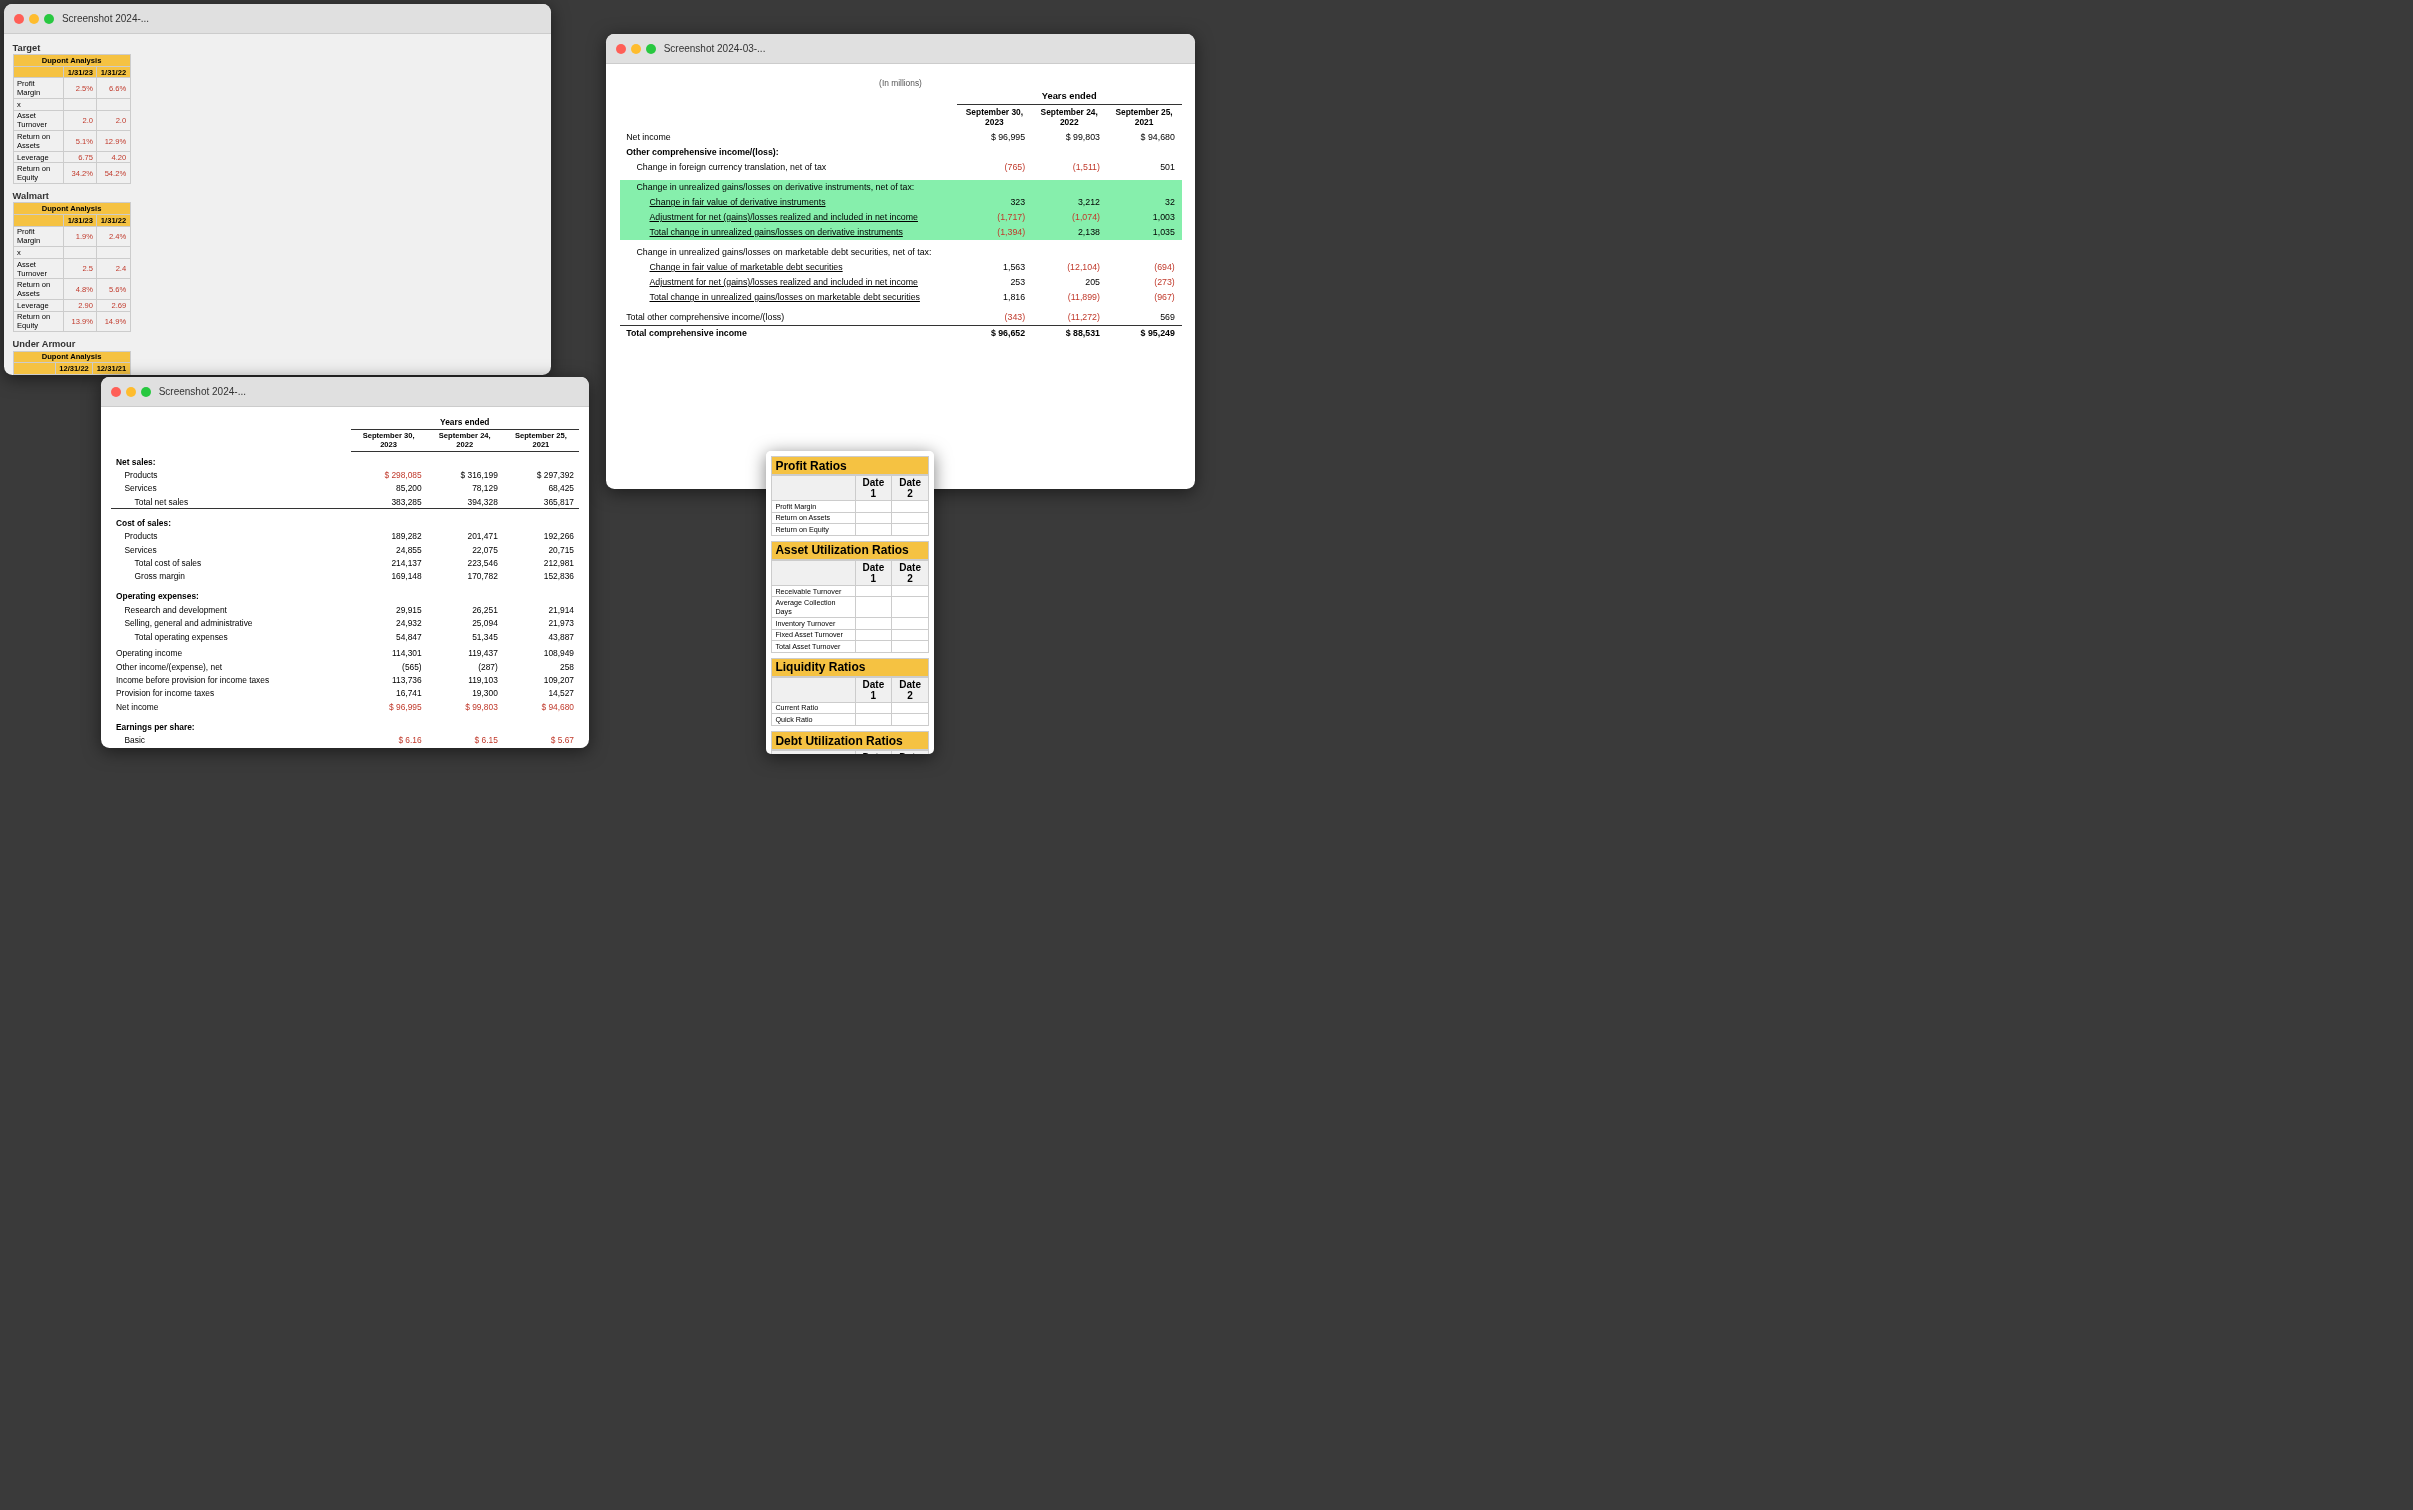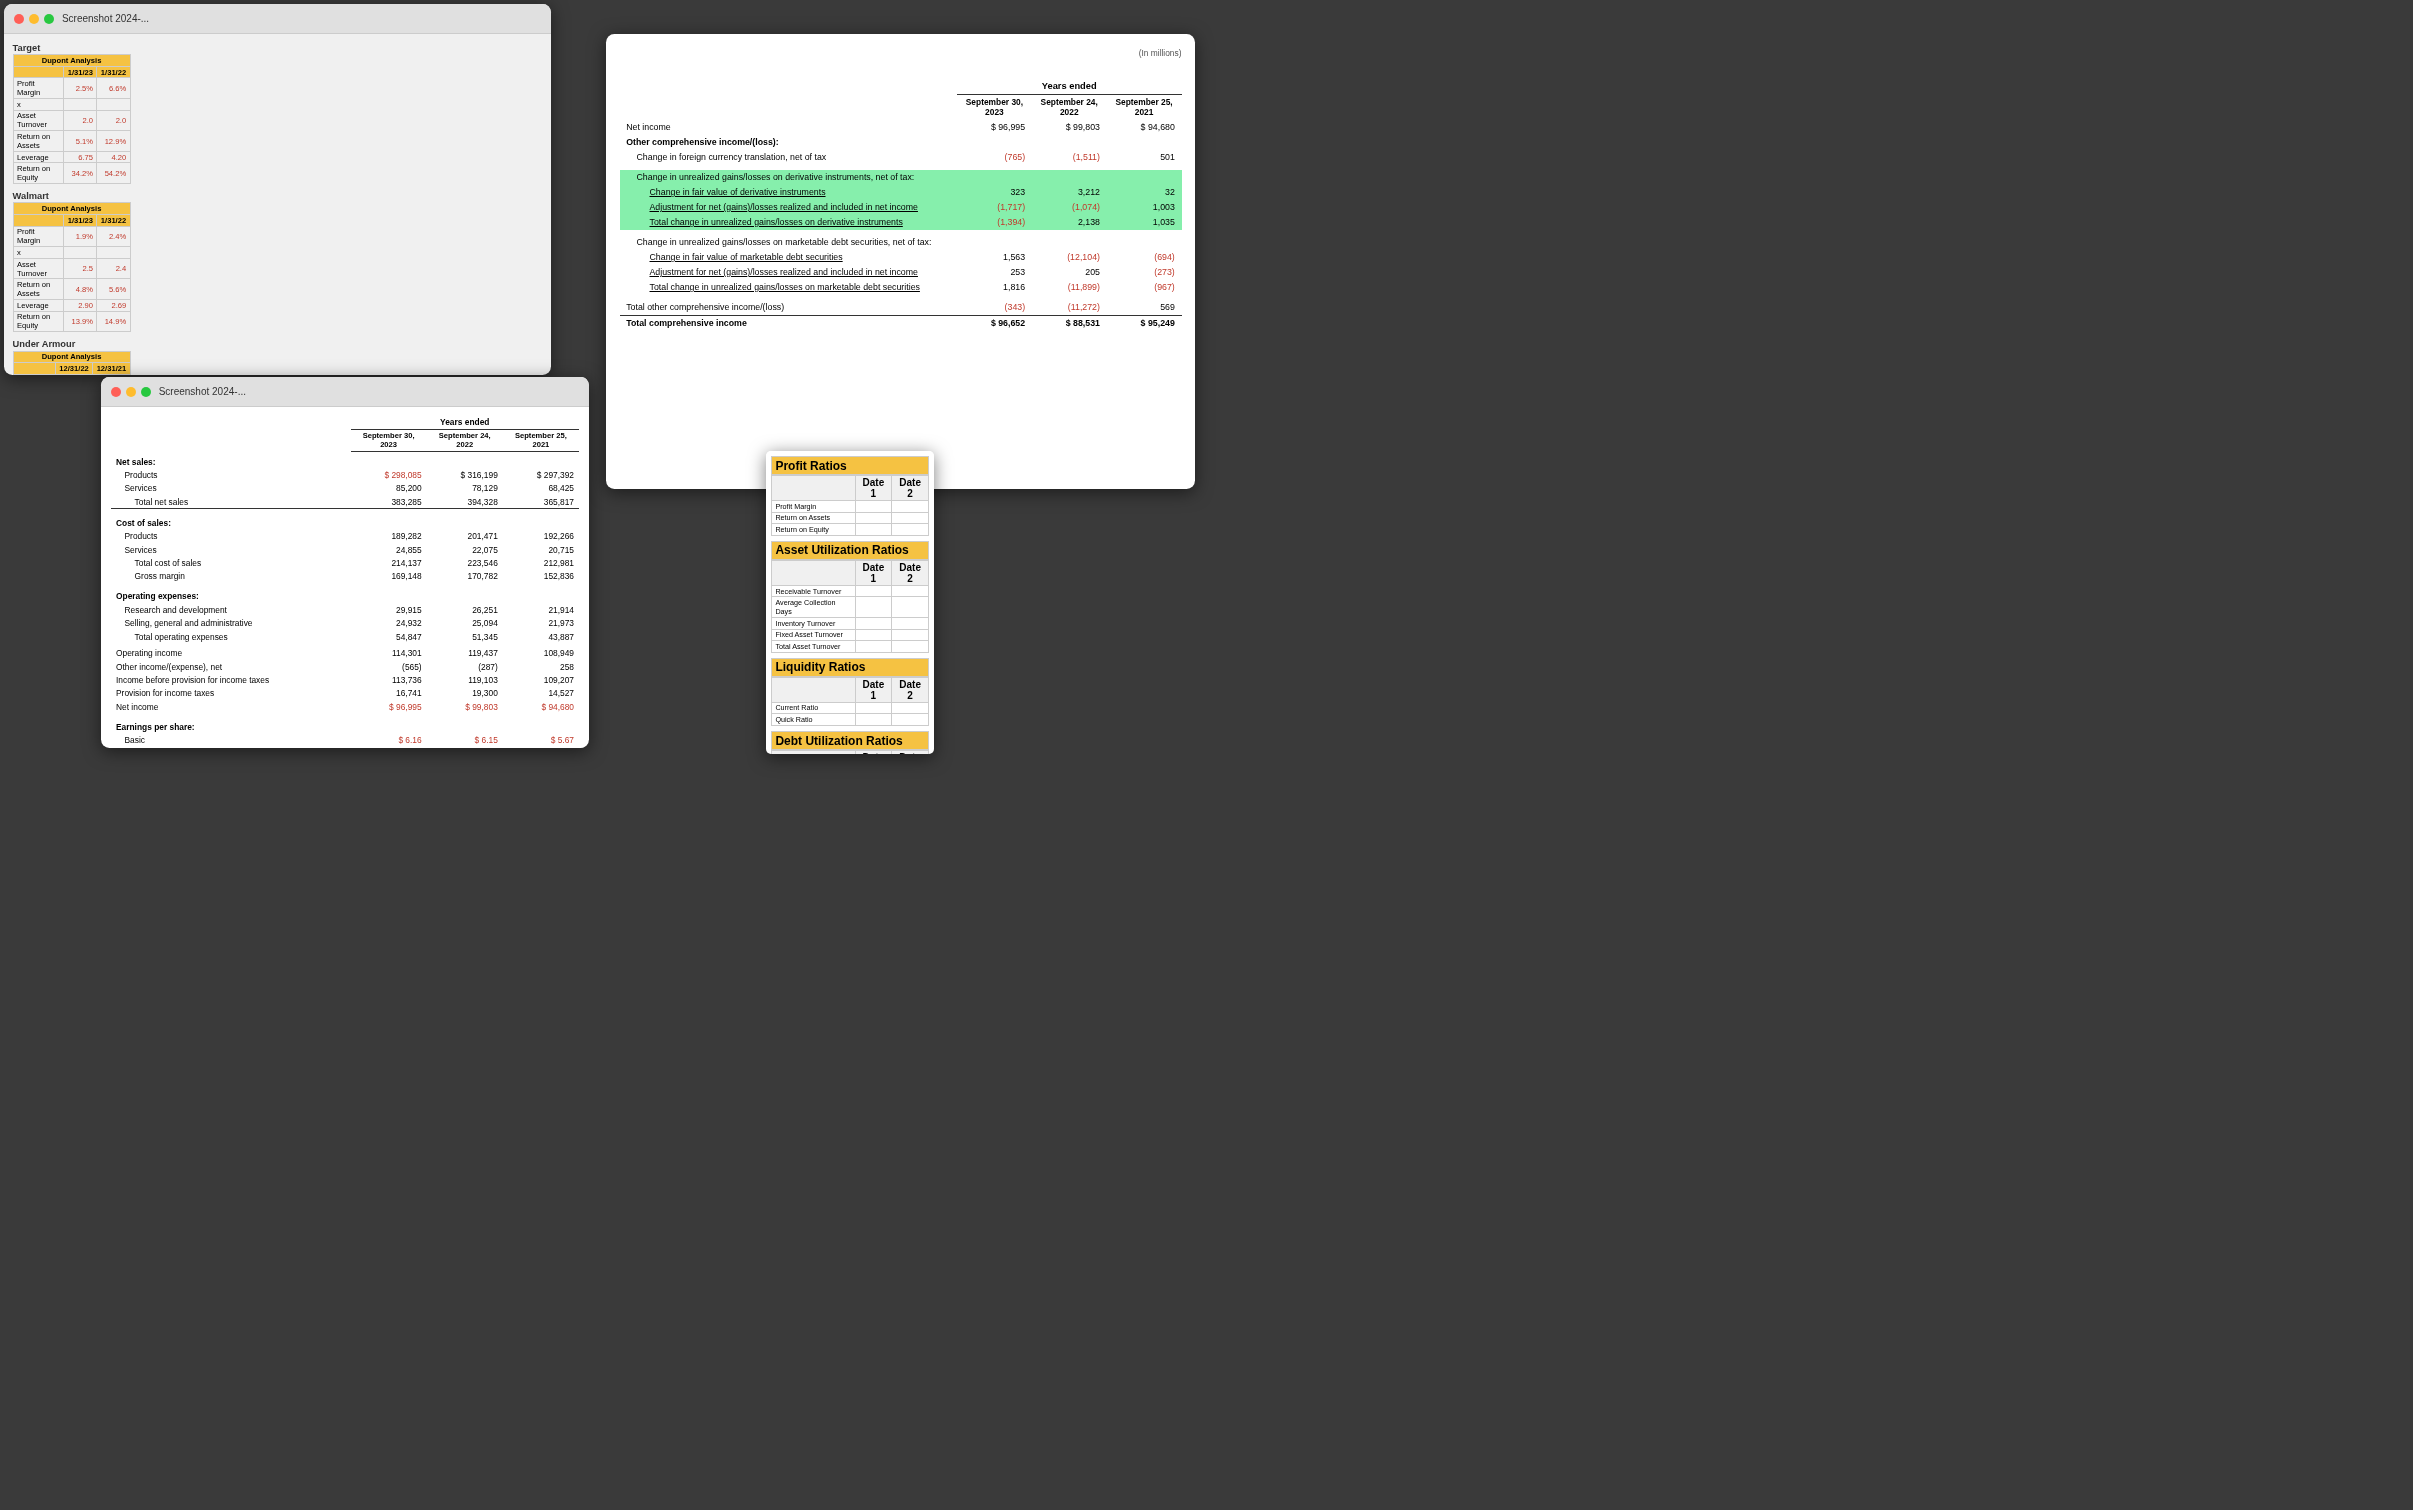--- a/index.html
+++ b/index.html
@@ -150,24 +150,24 @@
       box-shadow: 0 3.4px 17px rgba(0,0,0,0.5);
       overflow: hidden;
     }
     .apple-fin {
       padding: 13.5px;
       font-size: 9.3px;
       overflow: auto;
       height: 100%;
     }
     .apple-fin .in-millions {
-      text-align: right;
+      text-align: center;
       font-size: 8.4px;
       color: #555;
-      margin-bottom: 21px;
+      margin-bottom: 1px;
     }
     .apple-table {
       border-collapse: collapse;
       width: 100%;
       font-size: 8.8px;
     }
     .apple-table th, .apple-table td {
       padding: 2.5px 6.7px;
       text-align: right;
     }
@@ -557,20 +557,28 @@
             <td></td>
             <td></td>
           </tr>
 
       </tbody>
     </table>
   </div>
 </div>
 
 <div class="window-middle" style="top: 34px; left: 606px; width: 589px; height: 455px;">
+  <div class="window-titlebar">
+    <div class="window-controls">
+      <span class="traffic-light tl-red"></span>
+      <span class="traffic-light tl-yellow"></span>
+      <span class="traffic-light tl-green"></span>
+    </div>
+    <span class="window-title">Screenshot 2024-03-...</span>
+  </div>
   <div class="apple-fin">
     <div class="in-millions">(In millions)</div>
     <table class="apple-table">
       <thead>
         <tr>
           <td></td>
           <td colspan="3" class="years-end-header">Years ended</td>
         </tr>
         <tr>
           <td></td>

